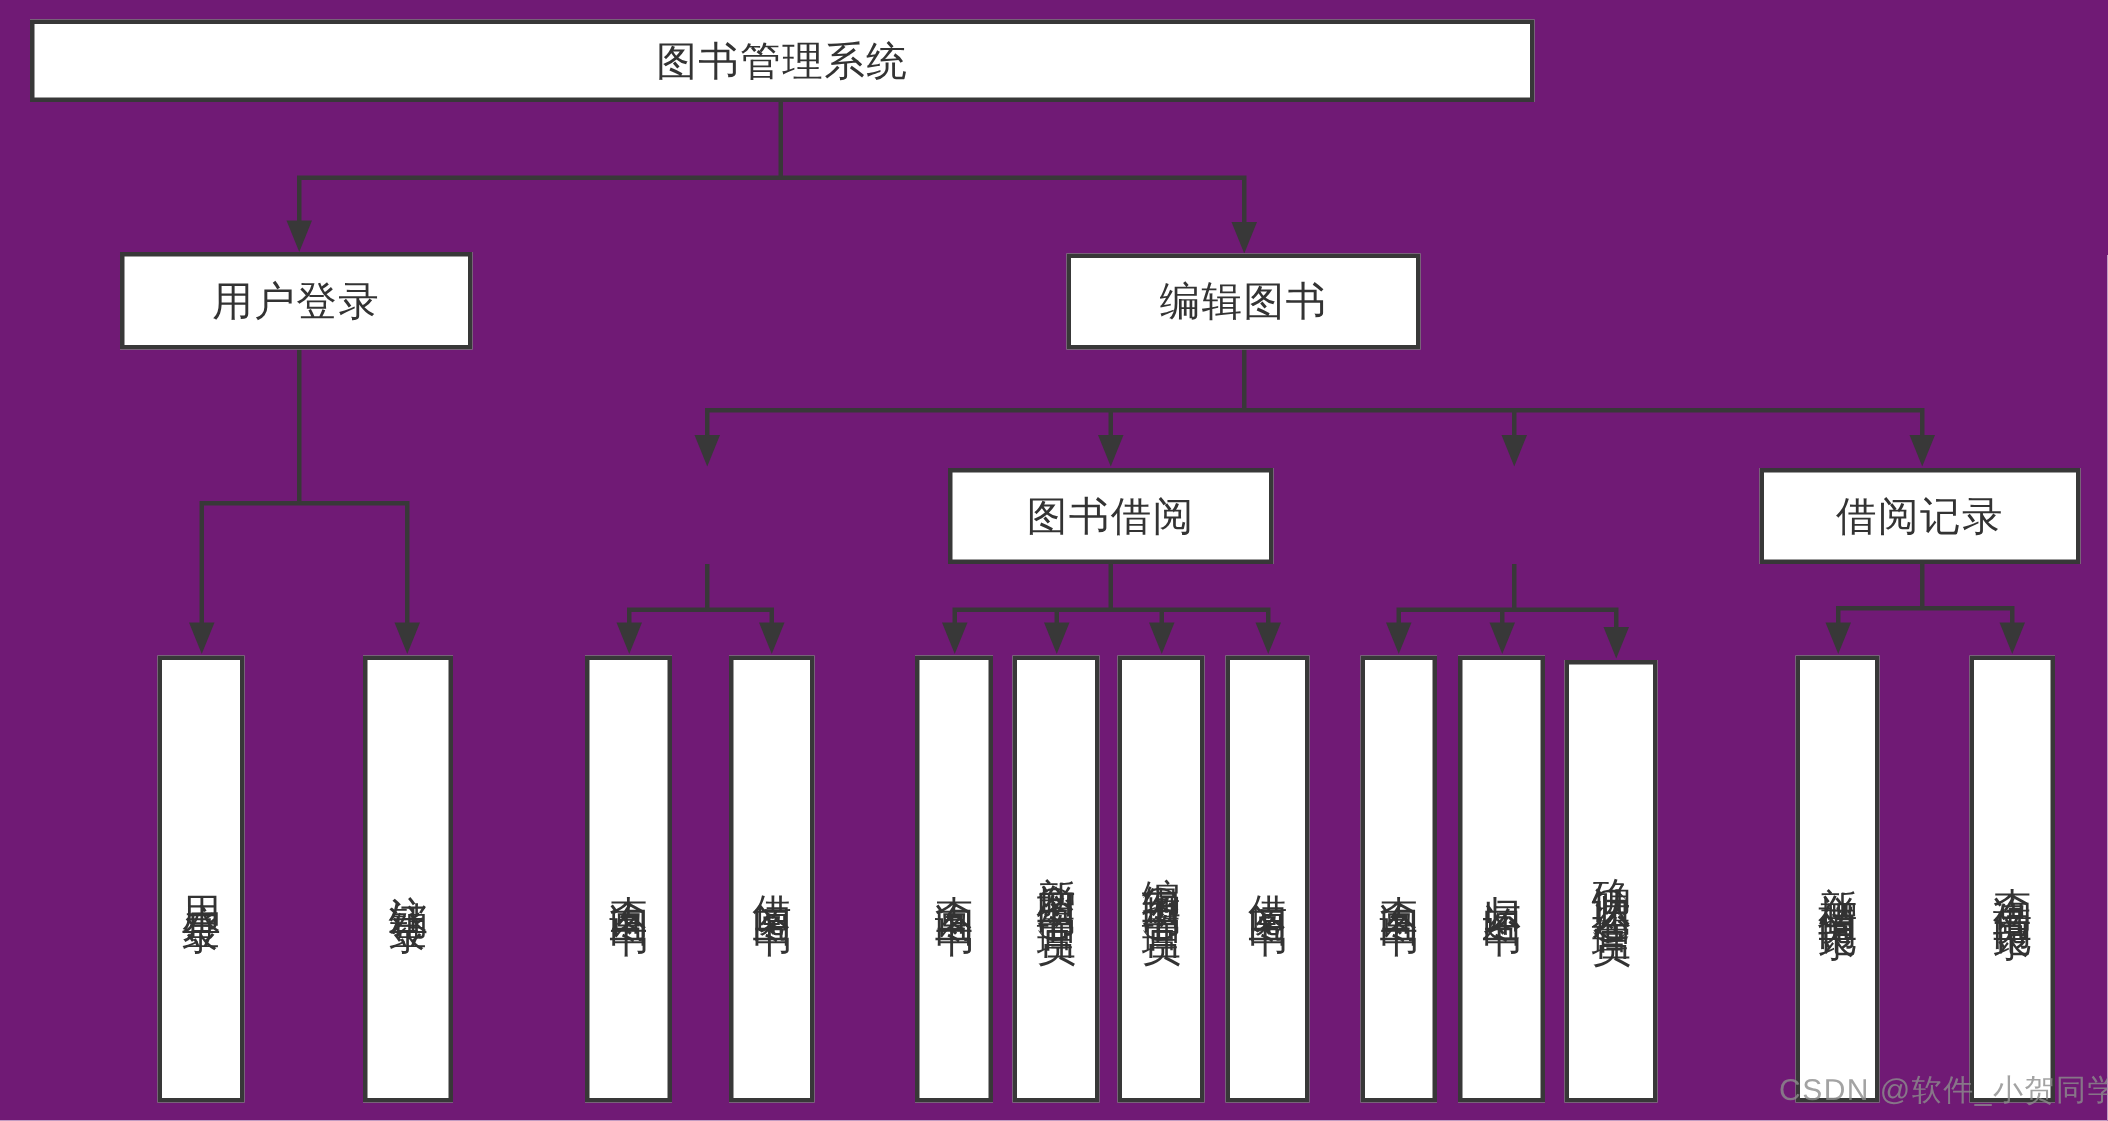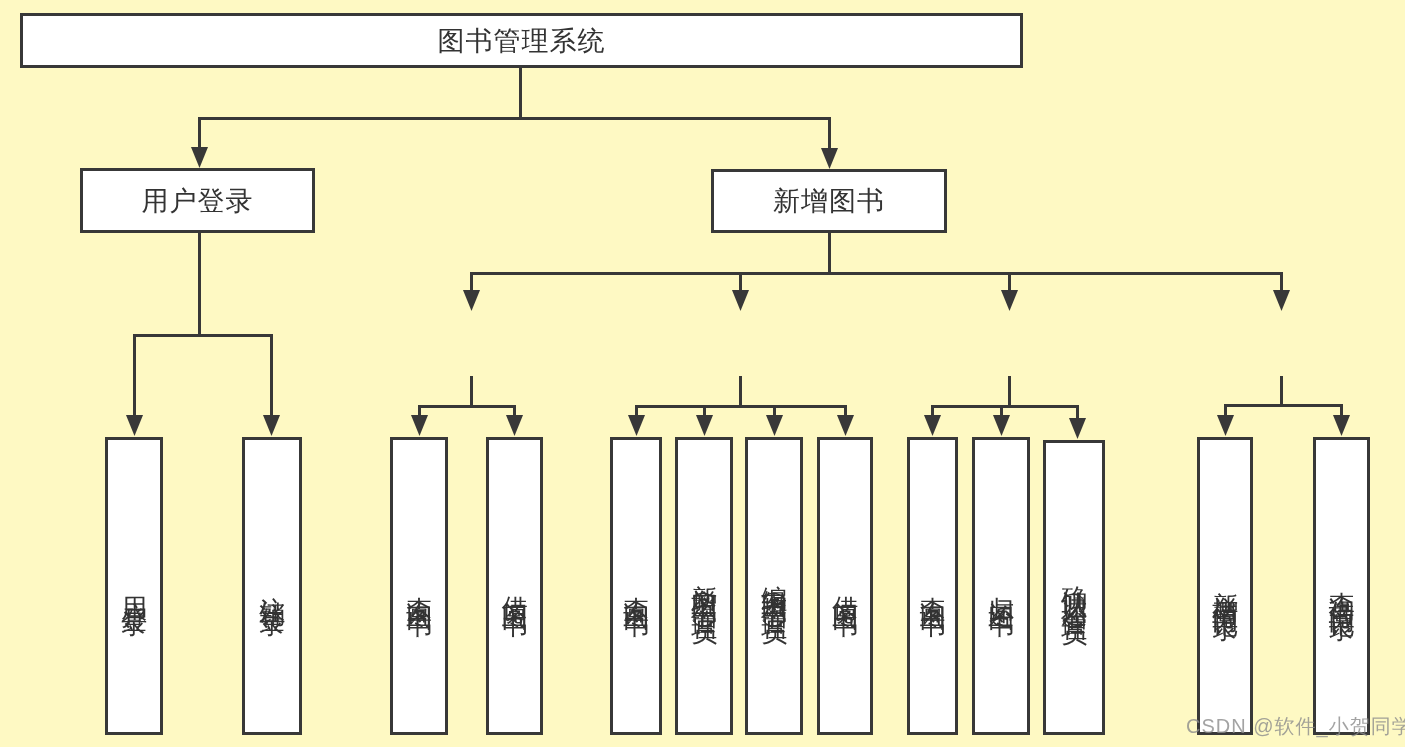--- a/index.html
+++ b/index.html
@@ -1,20 +1,20 @@
 <!DOCTYPE html>
 <html><head>
 <meta charset="utf-8">
 <style>
   html, body { margin: 0; padding: 0; background: #ffffff; }
   .canvas {
     position: relative;
     width: 1405px;
     height: 747px;
-    background: #fef9c3;
+    background: #701a75;
     font-family: "Liberation Sans", "DejaVu Sans", sans-serif;
     overflow: hidden;
   }
   .connectors {
     position: absolute;
     left: 0; top: 0;
     width: 1405px; height: 747px;
   }
   .node {
     position: absolute;
@@ -95,23 +95,29 @@
   </svg>
 
   <div class="node h-node" style="left:20px;top:13px;width:1003px;height:55px">
     <span>图书管理系统</span>
   </div>
 
   <div class="node h-node" style="left:80px;top:168px;width:235px;height:65px">
     <span>用户登录</span>
   </div>
   <div class="node h-node" style="left:711px;top:169px;width:236px;height:64px">
-    <span>新增图书</span>
+    <span>编辑图书</span>
   </div>
 
+  <div class="node h-node" style="left:632px;top:312px;width:217px;height:64px">
+    <span>图书借阅</span>
+  </div>
+  <div class="node h-node" style="left:1173px;top:312px;width:214px;height:64px">
+    <span>借阅记录</span>
+  </div>
 
   <div class="node v-node" style="left:105px;top:437px;width:58px;height:298px">
     <span class="vlbl">用户登录</span>
   </div>
   <div class="node v-node" style="left:242px;top:437px;width:60px;height:298px">
     <span class="vlbl">注销登录</span>
   </div>
 
   <div class="node v-node" style="left:390px;top:437px;width:58px;height:298px">
     <span class="vlbl">查询图书</span>

